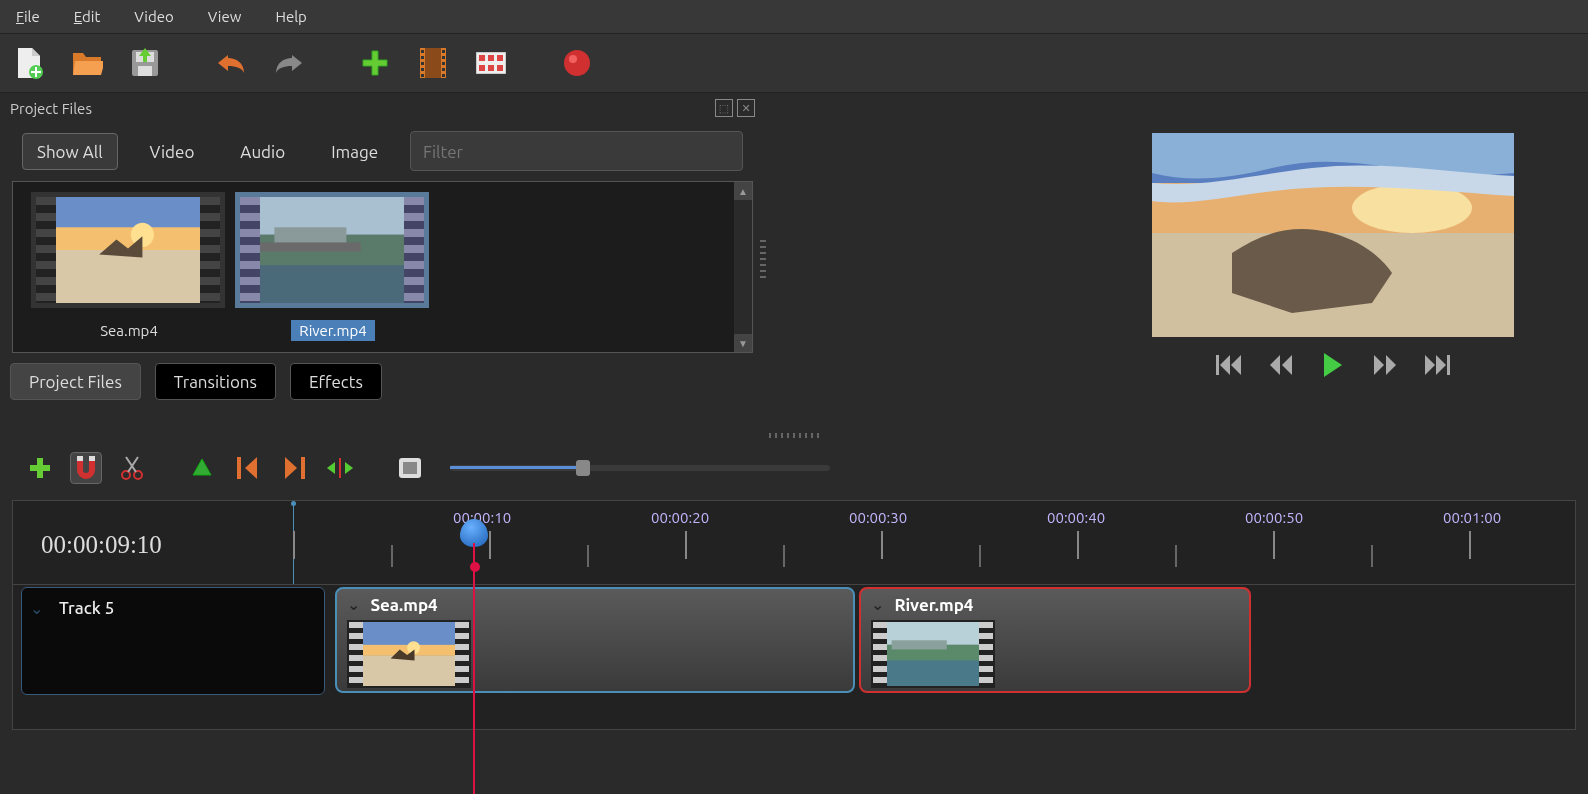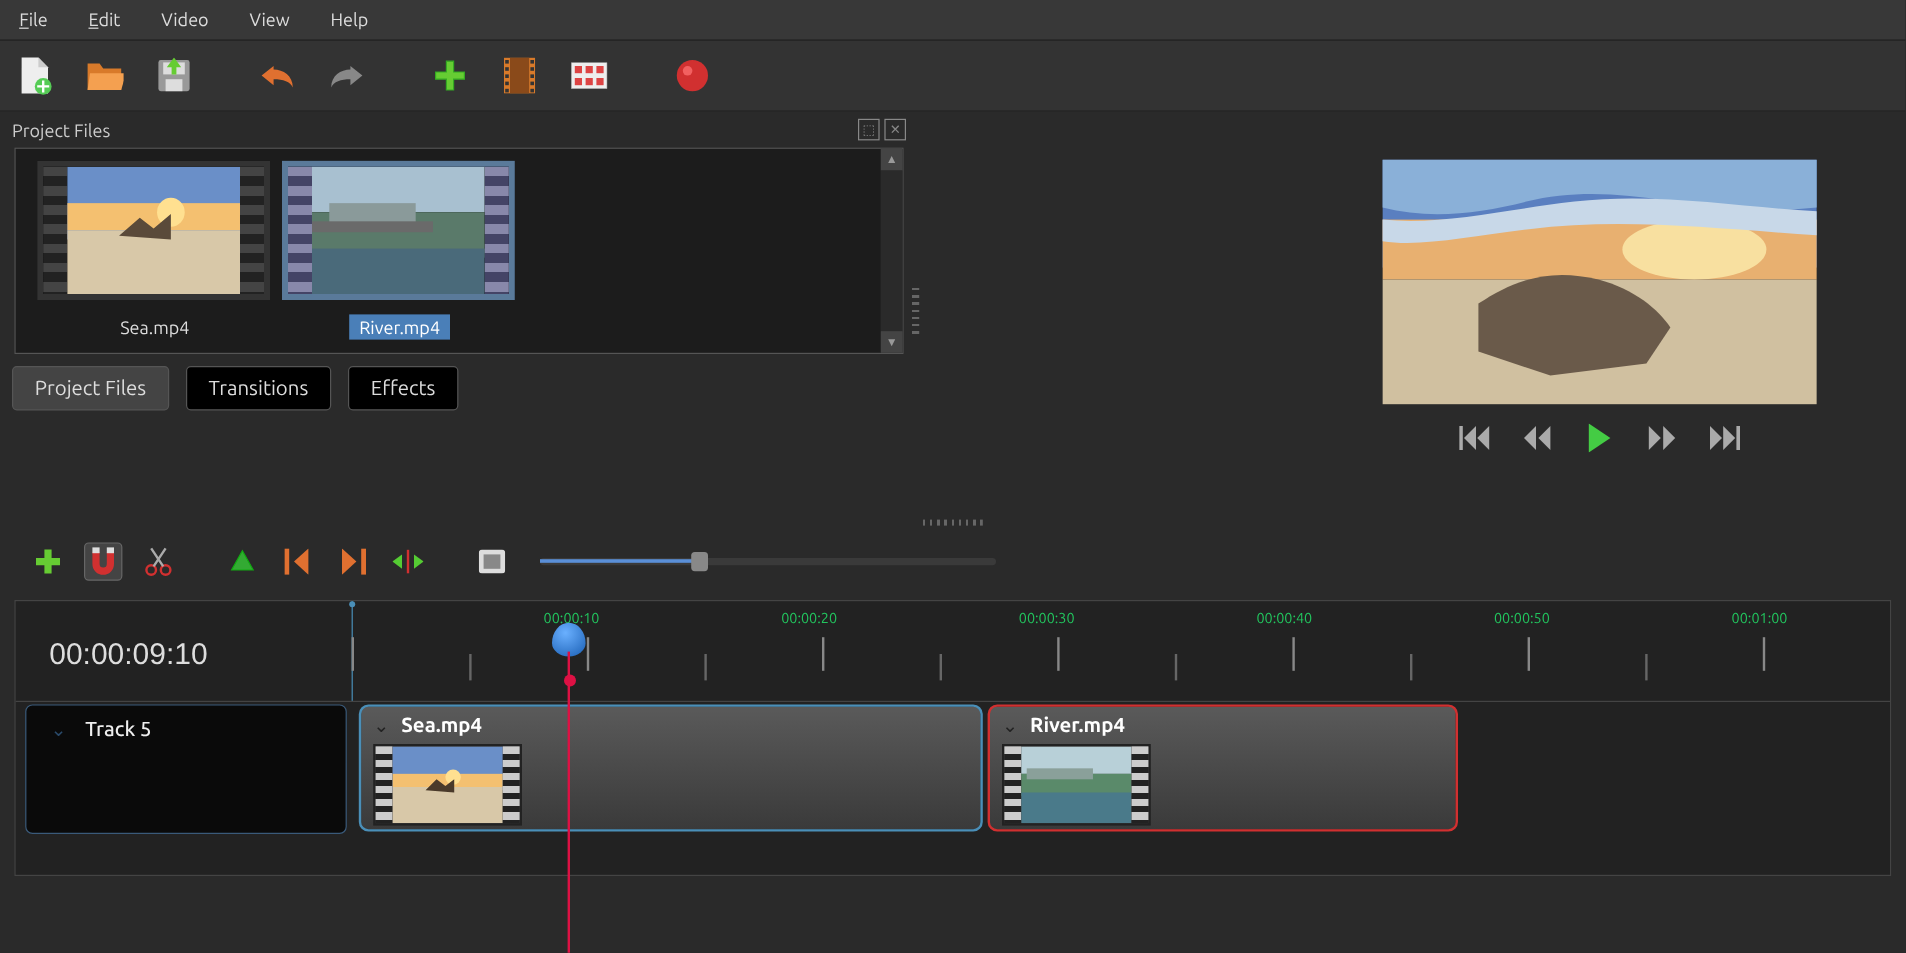--- a/index.html
+++ b/index.html
@@ -42,30 +42,30 @@
 .timeline-section{padding:0 10px}
 .timeline-label{padding:4px 2px;font-size:15px;color:#ccc}
 .timeline-toolbar{display:flex;align-items:center;gap:14px;padding:10px 14px}
 .tl-btn{width:32px;height:32px;display:flex;align-items:center;justify-content:center;cursor:pointer;border-radius:4px}
 .tl-btn.active{background:#444;border:1px solid #666}
 .zoom-slider{width:380px;height:6px;background:#3a3a3a;border-radius:3px;position:relative;margin-left:10px}
 .zoom-slider::before{content:'';position:absolute;left:0;width:130px;height:3px;top:1px;background:#5a8fd8}
 .zoom-handle{position:absolute;left:126px;top:-5px;width:14px;height:16px;background:#888;border-radius:3px}
 .timeline-main{background:#222;margin:6px 2px;border:1px solid #444;position:relative;height:230px}
 .ruler{height:84px;position:relative;border-bottom:1px solid #444}
-.time-display{position:absolute;left:28px;top:30px;font-size:25px;color:#ddd;font-family:Liberation Sans, sans-serif}
-.tick-label{position:absolute;top:8px;font-size:12px;color:#22c55e}
+.time-display{position:absolute;left:28px;top:30px;font-size:25px;color:#ddd;font-family:Liberation Serif, serif}
+.tick-label{position:absolute;top:8px;font-size:15px;color:#c4b5fd}
 .tick-major{position:absolute;top:30px;width:2px;height:28px;background:#888}
 .tick-minor{position:absolute;top:44px;width:2px;height:22px;background:#666}
 .playhead{position:absolute;left:461px;top:18px;z-index:10}
 .playhead-marker{width:28px;height:28px;background:radial-gradient(circle at 40% 30%,#6ab0ff,#1a5fb4);border-radius:50% 50% 50% 50%/60% 60% 40% 40%;position:relative;left:-14px}
 .playhead-line{position:absolute;left:0;top:24px;width:2px;height:300px;background:#d14;margin-left:-1px}
 .playhead-dot{position:absolute;left:-4px;top:43px;width:10px;height:10px;background:#d14;border-radius:50%}
 .track{height:112px;display:flex;position:relative}
-.track-head{width:268px;background:#0a0a0a;border:1px solid #3a5a7a;border-radius:6px;margin:2px 4px 2px 8px;padding:10px 20px;position:relative}
+.track-head{width:304px;background:#0a0a0a;border:1px solid #3a5a7a;border-radius:6px;margin:2px 4px 2px 8px;padding:10px 8px;position:relative}
 .track-head-chevron{color:#2a4a6a;font-size:16px;margin-right:12px}
 .track-name{font-size:17px;color:#eee;font-weight:500}
 .track-content{flex:1;position:relative}
 .clip{position:absolute;top:2px;height:106px;border-radius:8px;background:linear-gradient(to bottom,#5a5a5a,#3a3a3a);padding:6px 10px}
 .clip.sea{left:6px;width:520px;border:2px solid #4a8fb8}
 .clip.river{left:530px;width:392px;border:2px solid #d13030}
 .clip-header{display:flex;align-items:center;gap:10px}
 .clip-chevron{color:#222;font-size:16px}
 .clip-name{color:#fff;font-size:17px;font-weight:600}
 .clip-thumb{margin-top:6px;width:124px;height:68px;display:flex;border:2px solid #222}
@@ -163,20 +163,27 @@
 </div>
 
 <div class="panels">
   <div class="left-panel">
     <div class="panel-header">
       <span>Project Files</span>
       <div class="left-icons">
         <div class="sq-icon">⬚</div>
         <div class="sq-icon">✕</div>
       </div>
+    </div>
+    <div class="filter-row">
+      <div class="filter-btn active">Show All</div>
+      <div class="filter-btn">Video</div>
+      <div class="filter-btn">Audio</div>
+      <div class="filter-btn">Image</div>
+      <input class="filter-input" placeholder="Filter" style="">
     </div>
     <div class="files-area">
       <div class="file-item">
         <div class="file-thumb">
           <div class="sprocket"></div>
           <svg class="thumb-img" viewBox="0 0 100 70" preserveAspectRatio="none">
               <rect width="100" height="40" fill="#6a8fc8"></rect>
               <rect y="20" width="100" height="15" fill="#f4c070"></rect>
               <rect y="35" width="100" height="35" fill="#d8c8a8"></rect>
               <circle cx="60" cy="25" r="8" fill="#ffe090"></circle>

